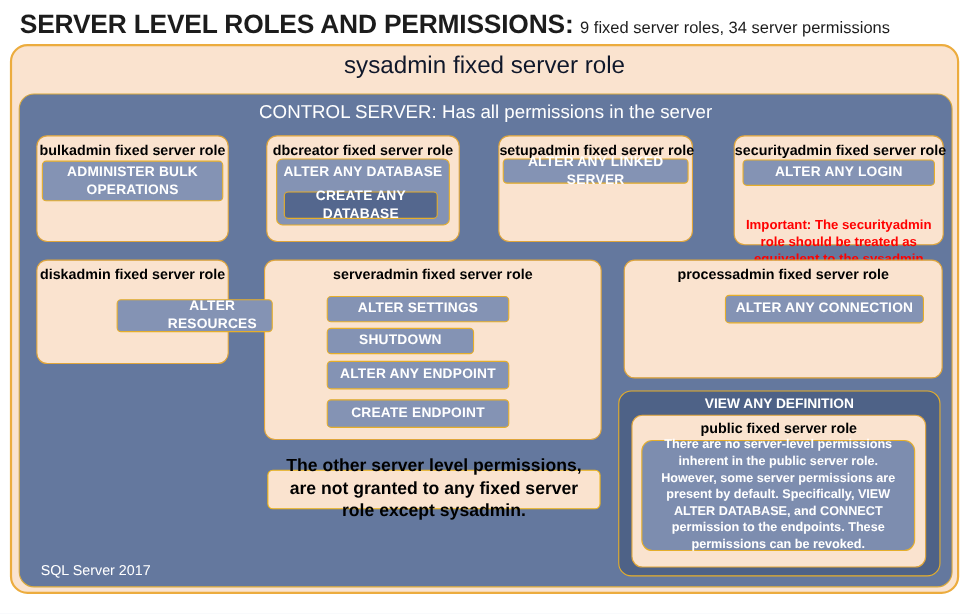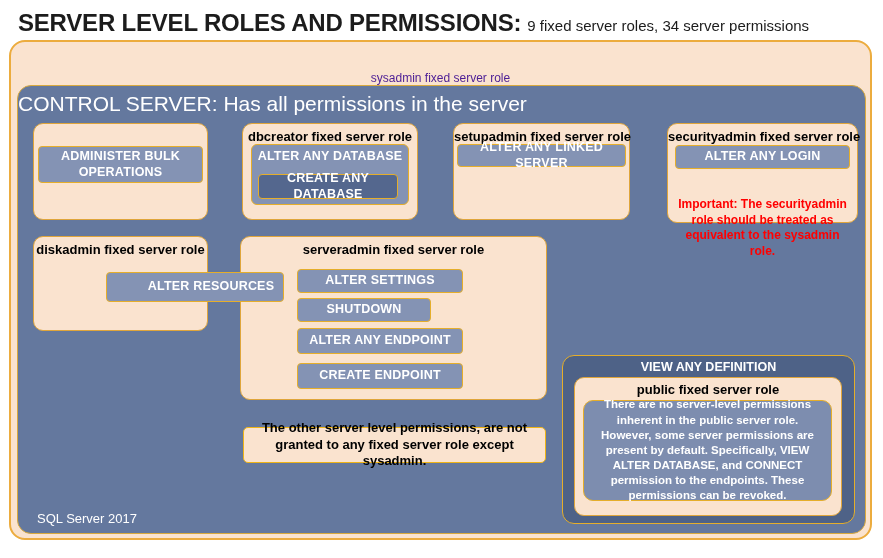--- a/index.html
+++ b/index.html
@@ -5,25 +5,25 @@
   * { margin:0; padding:0; box-sizing:border-box; }
   body { background:#ffffff; font-family:"Liberation Sans", sans-serif; }
   .canvas { position:relative; width:883px; height:558px; background:#ffffff; overflow:hidden; }
 
   .page-title { position:absolute; left:18px; top:9px; white-space:nowrap; color:#1c1c1c; }
   .t-main { font-size:24px; font-weight:bold; letter-spacing:-0.2px; }
   .t-sub  { font-size:15px; margin-left:6px; }
 
   .sysadmin-box { position:absolute; left:9px; top:40px; width:863px; height:500px;
     background:#FAE3CF; border:2px solid #ECAC3E; border-radius:16px; }
-  .sysadmin-title { text-align:center; padding-top:29px; font-size:12px; color:#4c1d95; }
+  .sysadmin-title { text-align:center; padding-top:4px; font-size:22px; color:#0f172a; }
 
   .control-server { position:absolute; left:6px; top:43px; width:849px; height:449px;
     background:#64789E; border:1px solid #D8A93E; border-radius:14px; }
-  .cs-title { padding-top:6px; font-size:21px; color:#ffffff; }
+  .cs-title { text-align:center; padding-top:6px; font-size:17px; color:#ffffff; }
   .footer { position:absolute; left:19px; bottom:7px; font-size:13px; color:#ffffff; }
 
   .role-box { position:absolute; background:#FAE3CF; border:1.5px solid #DFA53B; border-radius:10px; z-index:1; }
   .role-title { text-align:center; padding-top:5px; font-size:13px; font-weight:bold; color:#000; white-space:nowrap; }
 
   .perm-btn { position:absolute; background:#8493B4; border:1.5px solid #E5AE2B; border-radius:4px;
     color:#ffffff; font-weight:bold; font-size:12.5px; letter-spacing:0.2px;
     display:flex; align-items:center; justify-content:center; text-align:center; line-height:1.25; padding:1px 4px; }
   .perm-btn.dark { background:#54678E; }
 
@@ -39,38 +39,39 @@
     background:#FAE3CF; border:1.5px solid #DFA53B; border-radius:10px; }
   .public-title { text-align:center; padding-top:4px; font-size:13px; font-weight:bold; color:#000; }
   .public-note { position:absolute; left:8px; top:22px; width:249px; height:101px;
     background:#7D8DAF; border:1.5px solid #E5AE2B; border-radius:10px;
     color:#ffffff; font-weight:bold; font-size:11.5px; line-height:1.32; text-align:center;
     display:flex; align-items:center; justify-content:center; padding:4px 8px; }
 
   .footnote-box { position:absolute; left:225px; top:341px; width:303px; height:36px;
     background:#FAE3CF; border:1.5px solid #EEB417; border-radius:5px; z-index:5;
     display:flex; align-items:center; justify-content:flex-end; text-align:center;
-    font-size:13px; font-weight:bold; color:#000; line-height:1.3; padding:0 8px; }
+    font-size:16px; font-weight:bold; color:#000; line-height:1.3; padding:0 8px; }
 </style>
 </head>
 <body>
 
 <div class="canvas">
 
   <div class="page-title">
     <span class="t-main">SERVER LEVEL ROLES AND PERMISSIONS:</span><span class="t-sub">9 fixed server roles, 34 server permissions</span>
   </div>
 
   <div class="sysadmin-box">
     <div class="sysadmin-title">sysadmin fixed server role</div>
 
     <div class="control-server">
       <div class="cs-title">CONTROL SERVER: Has all permissions in the server</div>
 
       <div class="role-box" style="left:15px; top:37px; width:175px; height:97px;">
+        <div class="role-title">bulkadmin fixed server role</div>
         <div class="perm-btn" style="left:4px; top:22px; width:165px; height:37px;">ADMINISTER BULK OPERATIONS</div>
       </div>
 
       <div class="role-box" style="left:224px; top:37px; width:176px; height:97px;">
         <div class="role-title">dbcreator fixed server role</div>
         <div class="perm-group" style="left:8px; top:20px; width:158px; height:61px;">
           <div class="perm-group-label">ALTER ANY DATABASE</div>
           <div class="perm-btn dark" style="left:6px; top:29px; width:140px; height:25px;">CREATE ANY DATABASE</div>
         </div>
       </div>
@@ -82,31 +83,35 @@
 
       <div class="role-box" style="left:649px; top:37px; width:191px; height:100px;">
         <div class="role-title">securityadmin fixed server role</div>
         <div class="perm-btn" style="left:7px; top:21px; width:175px; height:24px;">ALTER ANY LOGIN</div>
         <div class="warning" style="margin-top:53px;">Important: The securityadmin role should be treated as equivalent to the sysadmin role.</div>
       </div>
 
       <div class="role-box" style="left:15px; top:150px; width:175px; height:95px;">
         <div class="role-title">diskadmin fixed server role</div>
       </div>
-      <div class="perm-btn" style="left:88px; top:186px; width:178px; height:30px; z-index:5;padding-left:36px;">ALTER RESOURCES</div>
+      <div class="perm-btn" style="left:88px; top:186px; width:142px; height:30px; z-index:5;padding-left:36px;">ALTER RESOURCES</div>
 
       <div class="role-box" style="left:222px; top:150px; width:307px; height:164px;">
         <div class="role-title">serveradmin fixed server role</div>
         <div class="perm-btn" style="left:56px; top:32px;  width:166px; height:24px;">ALTER SETTINGS</div>
         <div class="perm-btn" style="left:56px; top:61px;  width:134px; height:24px;">SHUTDOWN</div>
         <div class="perm-btn" style="left:56px; top:91px;  width:166px; height:26px;">ALTER ANY ENDPOINT</div>
         <div class="perm-btn" style="left:56px; top:126px; width:166px; height:26px;">CREATE ENDPOINT</div>
       </div>
 
 
+      <div class="role-box" style="left:549px; top:150px; width:290px; height:108px;">
+        <div class="role-title">processadmin fixed server role</div>
+        <div class="perm-btn" style="left:91px; top:31px; width:181px; height:26px;">ALTER ANY CONNECTION</div>
+      </div>
 
       <div class="vad-box">
         <div class="vad-label">VIEW ANY DEFINITION</div>
         <div class="public-box">
           <div class="public-title">public fixed server role</div>
           <div class="public-note">There are no server-level permissions inherent in the public server role. However, some server permissions are present by default. Specifically, VIEW ALTER DATABASE, and CONNECT permission to the endpoints. These permissions can be revoked.</div>
         </div>
       </div>
 
       <div class="footnote-box">

